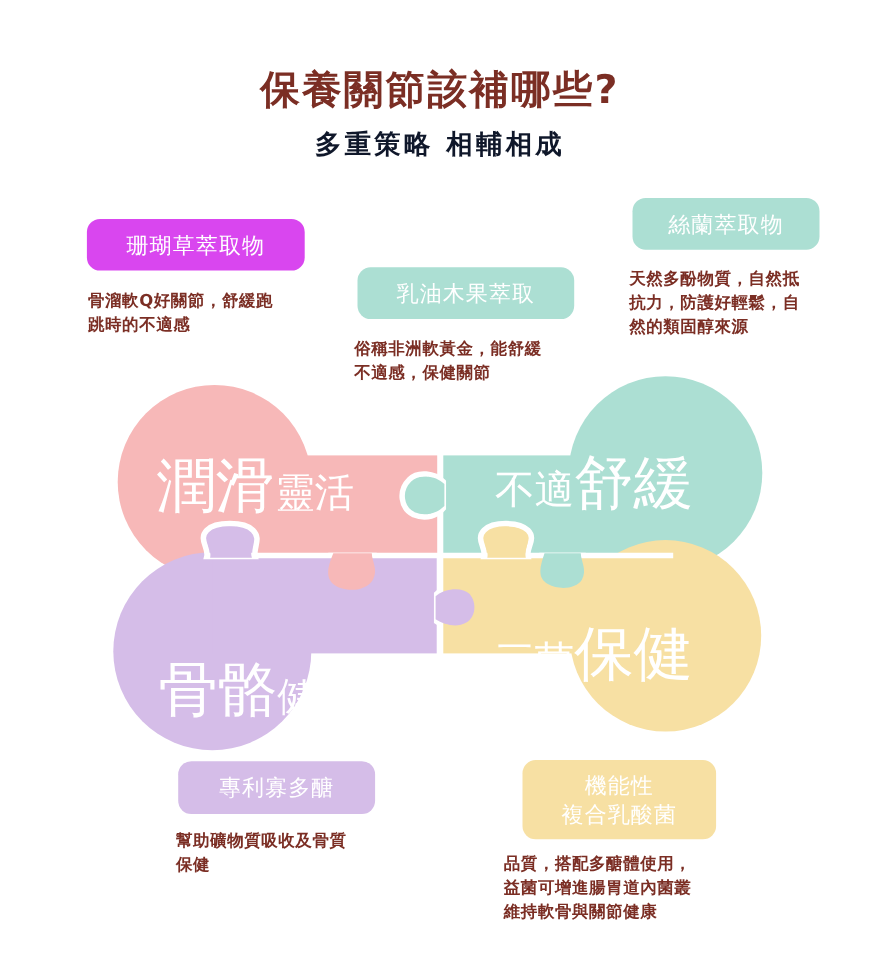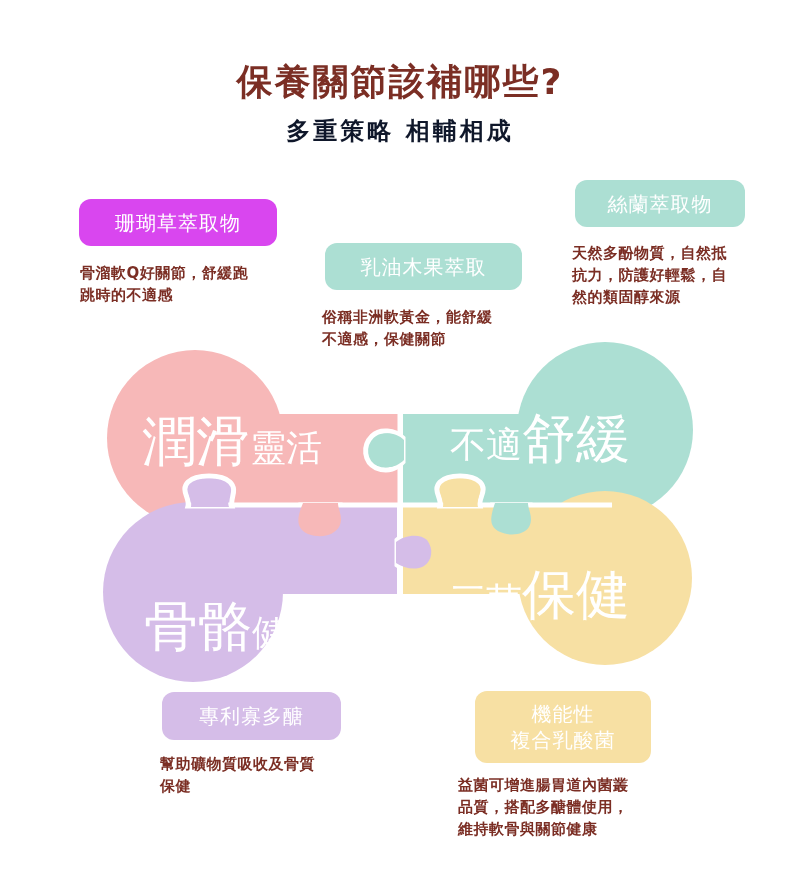--- a/index.html
+++ b/index.html
@@ -56,22 +56,22 @@
 <div class="desc" style="left:160px; top:753px;">
   <div>幫助礦物質吸收及骨質</div>
   <div>保健</div>
 </div>
 
 <div class="tag" style="left:475px; top:691px; width:176px; height:72px; background:#f7e0a3; flex-direction:column;">
   <span>機能性</span>
   <span>複合乳酸菌</span>
 </div>
 <div class="desc" style="left:458px; top:774px;">
+  <div>品質，搭配多醣體使用，</div>
   <div>益菌可增進腸胃道內菌叢</div>
-  <div>品質，搭配多醣體使用，</div>
   <div>維持軟骨與關節健康</div>
 </div>
 
 <svg class="puzzle" width="800" height="879" viewBox="0 0 800 879">
 
   <g>
     <circle cx="195" cy="438" r="88" fill="#f7b8b8"></circle>
     <rect x="193" y="414" width="205" height="91" fill="#f7b8b8"></rect>
 
     <path d="M300 505 C 295 515, 290 528, 308 536 C 322 541, 336 537, 342 528 C 348 518, 340 510, 340 505 Z" fill="#f7b8b8" stroke="#ffffff" stroke-width="5"></path>

